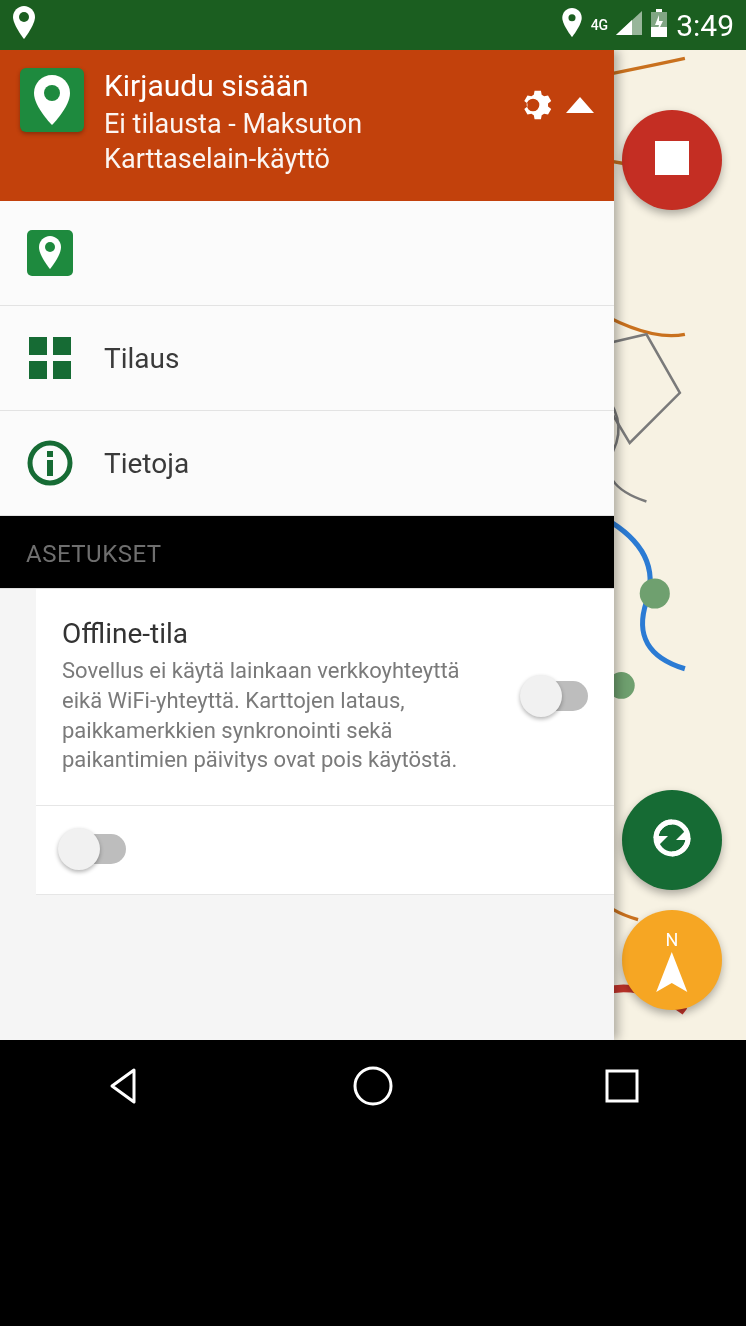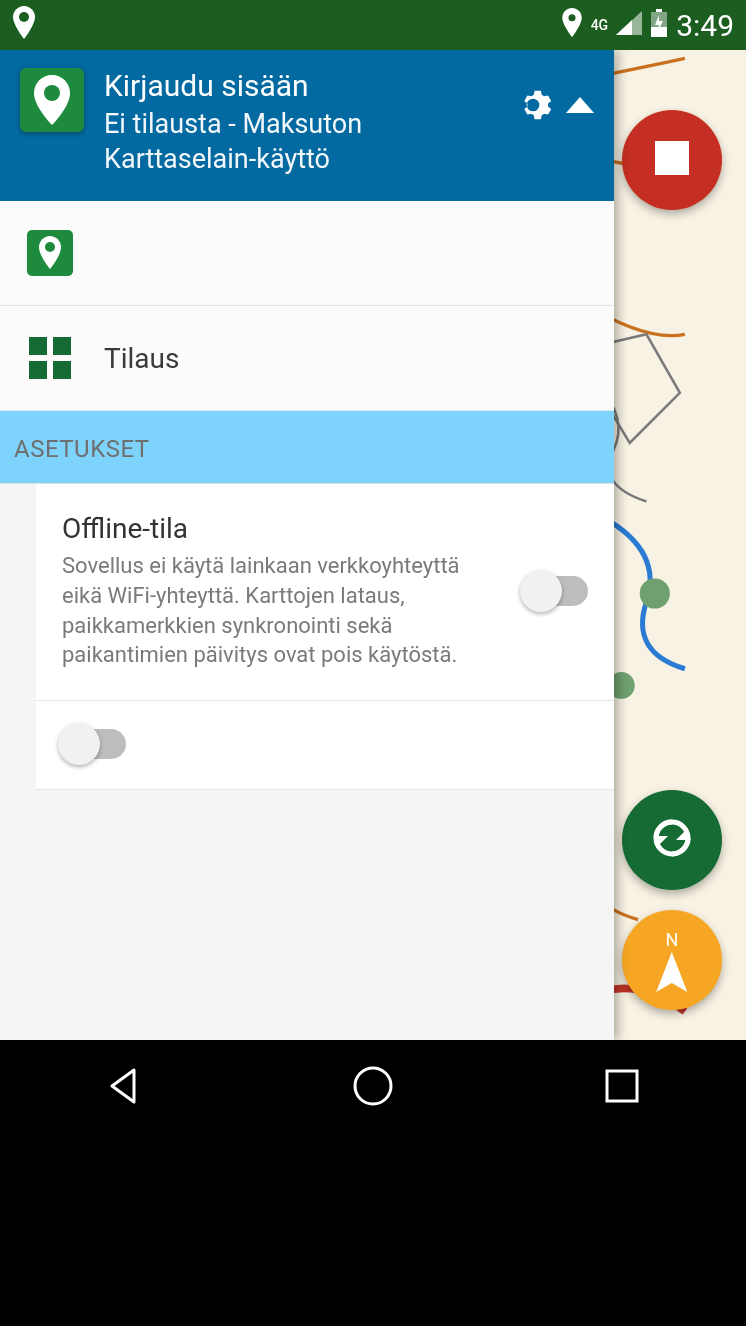--- a/index.html
+++ b/index.html
@@ -31,21 +31,21 @@
 .fab-compass { top: 860px; background: #f6a623; flex-direction: column; color:#fff; }
 .fab-pin { top: 1050px; background: #166b34; }
 
 
 .drawer {
   position: absolute; top: 50px; left: 0; width: 614px; bottom: 92px;
   background: #fff; z-index: 40; box-shadow: 4px 0 10px rgba(0,0,0,0.3);
   display: flex; flex-direction: column;
 }
 .drawer-header {
-  background: #0369a1; color: #fff; padding: 18px 20px 24px 20px;
+  background: #c2410c; color: #fff; padding: 18px 20px 24px 20px;
   display: flex; align-items: flex-start; gap: 20px; min-height: 140px;
 }
 .drawer-header .app-icon {
   width: 64px; height: 64px; background: #1e8a3e; border-radius: 6px;
   display: flex; align-items: center; justify-content: center; flex-shrink: 0;
   box-shadow: 0 2px 4px rgba(0,0,0,0.3);
 }
 .drawer-header .title-block { flex: 1; }
 .drawer-header .title { font-size: 30px; font-weight: 400; margin-bottom: 4px; }
 .drawer-header .subtitle { font-size: 27px; line-height: 1.3; opacity: 0.95; }
@@ -53,22 +53,22 @@
 
 .drawer-body { flex: 1; background: #f5f5f5; overflow-y: auto; }
 .menu-item {
   display: flex; align-items: center; gap: 30px;
   padding: 28px 26px; background: #fbfbfb; border-bottom: 1px solid #e3e3e3;
 }
 .menu-item .icon-slot { width: 48px; height: 48px; display: flex; align-items: center; justify-content: center; }
 .menu-item .label { font-size: 28px; color: #3a3a3a; }
 
 .section-header {
-  padding: 24px 14px 20px; font-size: 24px; color: #6f6f6f; letter-spacing: 0.5px;
-  background: #7dd3fc; border-bottom: 1px solid #e0e0e0;
+  padding: 24px 26px 20px; font-size: 24px; color: #6f6f6f; letter-spacing: 0.5px;
+  background: #000000; border-bottom: 1px solid #e0e0e0;
 }
 
 .setting-item {
   display: flex; gap: 20px; padding: 28px 26px 30px; background: #fff; border-bottom: 1px solid #e6e6e6; margin-left: 36px;
 }
 .setting-text { flex: 1; }
 .setting-title { font-size: 28px; color: #333; margin-bottom: 6px; }
 .setting-desc { font-size: 22px; line-height: 1.35; color: #7a7a7a; }
 .switch {
   width: 64px; height: 30px; background: #bdbdbd; border-radius: 15px; position: relative;
@@ -228,20 +228,30 @@
           <div class="grid-icon">
               <div></div>
               <div></div>
               <div></div>
               <div></div>
             </div>
         </div>
         <div class="label">Tilaus</div>
       </div>
 
+      <div class="menu-item">
+        <div class="icon-slot">
+          <svg width="46" height="46" viewBox="0 0 46 46">
+              <circle cx="23" cy="23" r="20" stroke="#166b34" stroke-width="5" fill="none"></circle>
+              <rect x="20" y="20" width="6" height="16" fill="#166b34"></rect>
+              <rect x="20" y="11" width="6" height="6" fill="#166b34"></rect>
+            </svg>
+        </div>
+        <div class="label">Tietoja</div>
+      </div>
 
       <div class="section-header">ASETUKSET</div>
 
       <div class="setting-item">
         <div class="setting-text">
           <div class="setting-title">Offline-tila</div>
           <div class="setting-desc">Sovellus ei käytä lainkaan verkkoyhteyttä eikä WiFi-yhteyttä. Karttojen lataus, paikkamerkkien synkronointi sekä paikantimien päivitys ovat pois käytöstä.</div>
         </div>
         <div class="switch">
             <div class="knob"></div>

